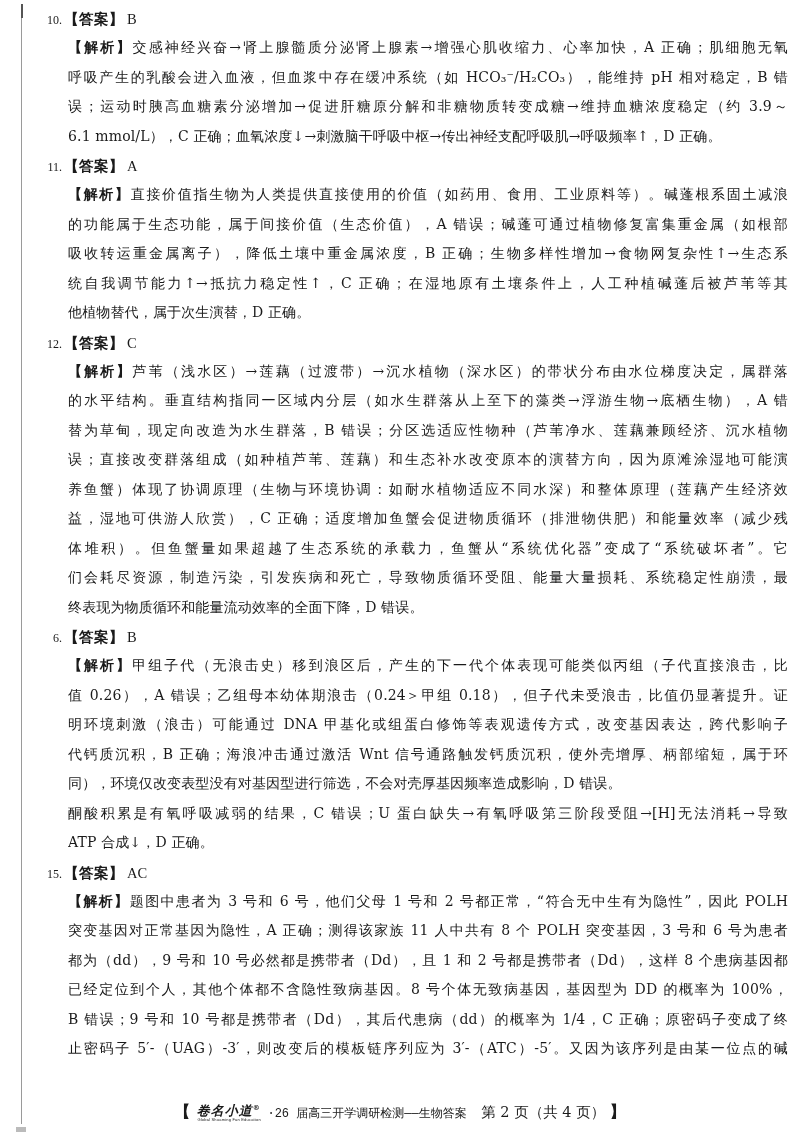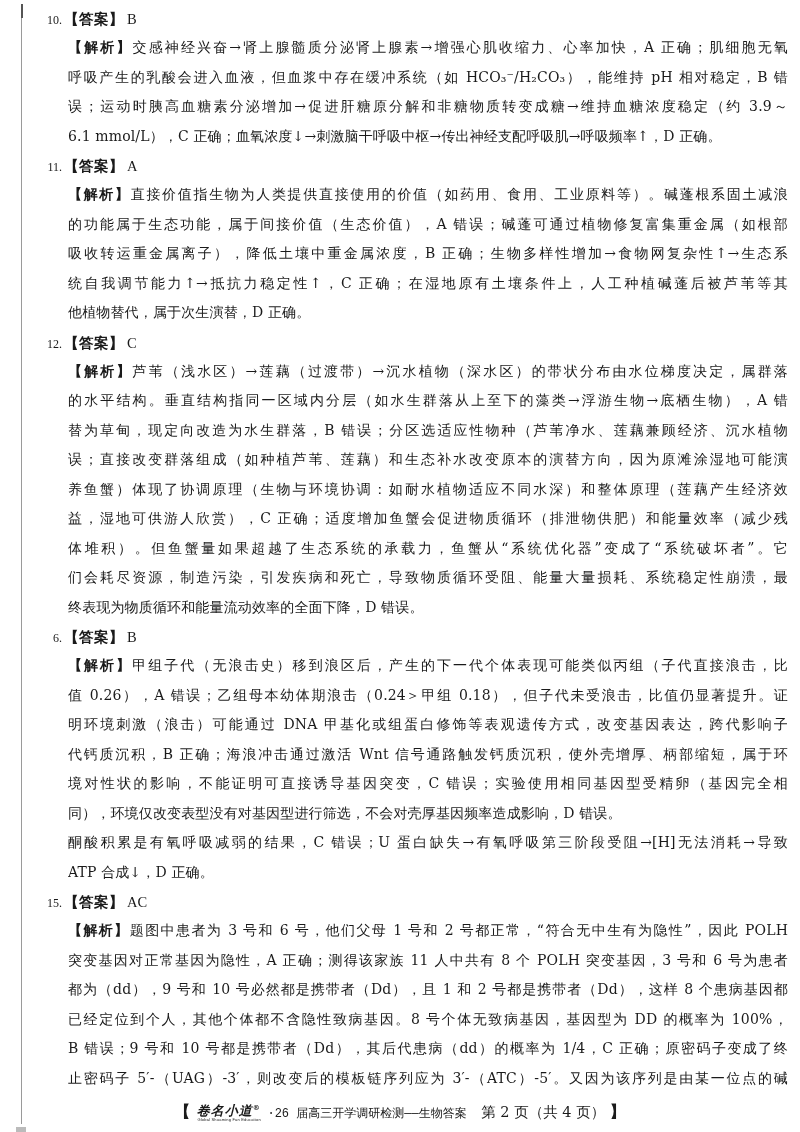--- a/index.html
+++ b/index.html
@@ -182,21 +182,20 @@
         <span class="line last"><span>终表现为物质循环和能量流动效率的全面下降，D 错误。</span></span>
       </div>
     </div>
     <div class="q">
       <div class="q-head"><span class="q-num">6.</span><span class="q-tag">【答案】</span><span class="q-answer">B</span></div>
       <div class="q-body">
         <span class="line"><span class="analysis-tag">【解析】</span><span>甲组子代（无浪击史）移到浪区后，产生的下一代个体表现可能类似丙组（子代直接浪击，比</span></span>
         <span class="line"><span>值 0.26），A 错误；乙组母本幼体期浪击（0.24＞甲组 0.18），但子代未受浪击，比值仍显著提升。证</span></span>
         <span class="line"><span>明环境刺激（浪击）可能通过 DNA 甲基化或组蛋白修饰等表观遗传方式，改变基因表达，跨代影响子</span></span>
         <span class="line"><span>代钙质沉积，B 正确；海浪冲击通过激活 Wnt 信号通路触发钙质沉积，使外壳增厚、柄部缩短，属于环</span></span>
-        <span class="line"><span>境对性状的影响，不能证明可直接诱导基因突变，C 错误；实验使用相同基因型受精卵（基因完全相</span></span>
         <span class="line last"><span>同），环境仅改变表型没有对基因型进行筛选，不会对壳厚基因频率造成影响，D 错误。</span></span>
       </div>
     </div>
     <div class="q">
       <div class="q-body">
         <span class="line"><span>酮酸积累是有氧呼吸减弱的结果，C 错误；U 蛋白缺失→有氧呼吸第三阶段受阻→[H]无法消耗→导致</span></span>
         <span class="line last"><span>ATP 合成↓，D 正确。</span></span>
       </div>
     </div>
     <div class="q">

